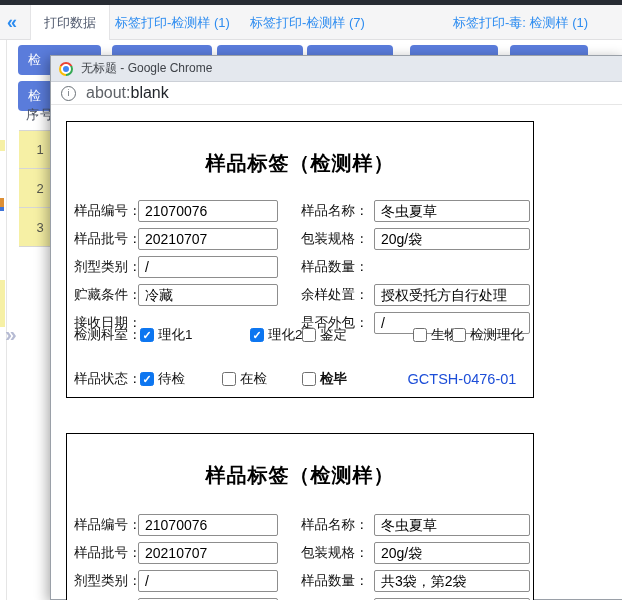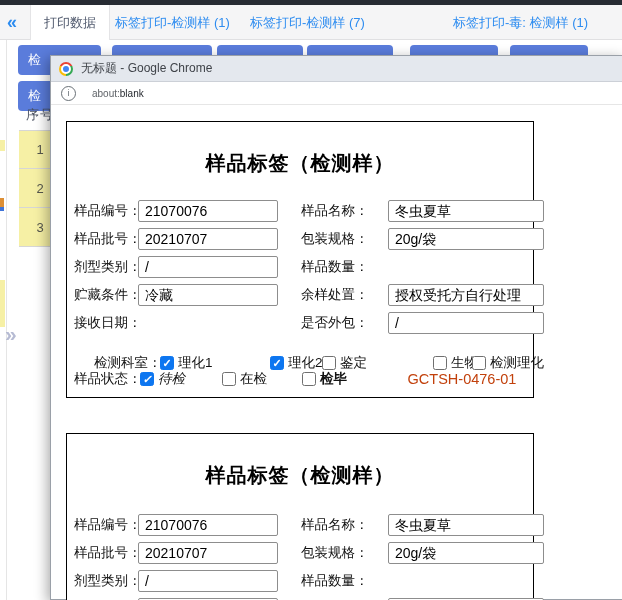--- a/index.html
+++ b/index.html
@@ -33,40 +33,40 @@
 
   
   .window{left:50px;top:55px;width:575px;height:545px;background:#fff;border:1px solid #9aa0a8;box-sizing:border-box;box-shadow:-3px 3px 12px rgba(0,0,0,.32);z-index:5;}
   .titlebar{left:0;top:0;width:100%;height:26px;background:#e4e8ee;border-bottom:1px solid #ccd0d7;box-sizing:border-box;display:flex;align-items:center;padding:0 8px;}
   .chrome-logo{width:14px;height:14px;border-radius:50%;background:conic-gradient(from -60deg,#ea4335 0 120deg,#34a853 120deg 240deg,#fbbc05 240deg 360deg);display:flex;align-items:center;justify-content:center;flex:0 0 auto;}
   .chrome-logo i{display:block;width:6px;height:6px;background:#4285f4;border:2px solid #fff;border-radius:50%;}
   .wtitle{margin-left:8px;font-size:12px;color:#3f4349;white-space:nowrap;}
   .addrbar{left:0;top:26px;width:100%;height:23px;background:#fff;border-bottom:1px solid #e6e6e6;box-sizing:border-box;display:flex;align-items:center;padding:0 10px;}
   .info-icon{width:13px;height:13px;border:1px solid #697076;border-radius:50%;display:flex;align-items:center;justify-content:center;font-size:9px;color:#697076;flex:0 0 auto;}
   .info-icon::after{content:"i";font-style:normal;}
-  .url{margin-left:16px;font-size:10px;white-space:nowrap;text-align:right;}
+  .url{margin-left:10px;font-size:16px;white-space:nowrap;text-align:right;}
   .url .scheme{color:#5f6368;} .url .path{color:#1f2329;}
 
   
   .card{left:15px;width:468px;border:1.5px solid #000;background:#fff;box-sizing:border-box;}
   .card1{top:65px;height:277px;}
   .card2{top:377px;height:240px;}
   .card-title{position:absolute;left:0;top:28px;width:100%;text-align:center;font-size:20px;font-weight:bold;color:#000;letter-spacing:1px;}
   .row{position:absolute;left:0;width:100%;height:22px;}
   .flabel{position:absolute;font-size:13.5px;color:#111;line-height:22px;white-space:nowrap;}
   .l1{left:7px;} .l2{left:234px;}
   .finput{position:absolute;height:22px;border:1px solid #8d8d8d;border-radius:2px;background:#fff;box-sizing:border-box;font-size:14px;line-height:20px;padding:0 6px;color:#000;white-space:nowrap;overflow:hidden;}
-  .i1{left:71px;width:140px;} .i2{left:307px;width:156px;margin-left:14px;}
+  .i1{left:71px;width:140px;} .i2{left:307px;width:156px;}
   .cbrow{height:18px;}
   .cbg{position:absolute;display:flex;align-items:center;height:18px;}
   .cb{width:14px;height:14px;box-sizing:border-box;border:1px solid #6f6f6f;border-radius:2.5px;background:#fff;display:inline-flex;align-items:center;justify-content:center;margin-right:4px;cursor:pointer;}
   .cb.on{background:#0d76f0;border-color:#0d76f0;color:#fff;font-size:11px;font-weight:bold;}
   .cb.on::after{content:"✓";}
   .cbl{font-size:13.5px;color:#111;white-space:nowrap;}
-  .code{position:absolute;left:330px;width:130px;text-align:center;font-size:14.5px;color:#c2410c;line-height:18px;}
+  .code{position:absolute;left:330px;width:130px;text-align:center;font-size:14.5px;color:#1d4ed8;line-height:18px;}
 </style>
 </head>
 <body>
 
 <div class="abs topstrip"></div>
 
 <div class="abs tabbar"></div>
 <div class="abs collapse-btn">«</div>
 <div class="abs tab-active">打印数据</div>
 <div class="abs tab tab2">标签打印-检测样 (1)</div>
@@ -128,21 +128,21 @@
       <span class="flabel l1">贮藏条件：</span>
       <div class="finput i1">冷藏</div>
       <span class="flabel l2">余样处置：</span>
       <div class="finput i2">授权受托方自行处理</div>
     </div>
     <div class="row" style="top:190px;">
       <span class="flabel l1">接收日期：</span>
       <span class="flabel l2">是否外包：</span>
       <div class="finput i2">/</div>
     </div>
-    <div class="row cbrow" style="top:232px;margin-left:20px;">
+    <div class="row cbrow" style="top:204px;">
       <span class="flabel l1" style="line-height:18px;">检测科室：</span>
       <span class="cbg" style="left:73px;">
           <span class="cb on"></span>
           <span class="cbl">理化1</span>
         </span>
       <span class="cbg" style="left:155px;padding-left:28px;">
           <span class="cb on"></span>
           <span class="cbl">理化2</span>
         </span>
       <span class="cbg" style="left:235px;">
@@ -153,21 +153,21 @@
           <span class="cb"></span>
           <span class="cbl">生物</span>
         </span>
       <span class="cbg" style="left:385px;">
           <span class="cb"></span>
           <span class="cbl">检测理化</span>
         </span>
     </div>
     <div class="row cbrow" style="top:248px;">
       <span class="flabel l1" style="line-height:18px;">样品状态：</span>
-      <span class="cbg" style="left:73px;font-style:italic;">
+      <span class="cbg" style="left:73px;">
           <span class="cb on"></span>
           <span class="cbl">待检</span>
         </span>
       <span class="cbg" style="left:155px;">
           <span class="cb"></span>
           <span class="cbl">在检</span>
         </span>
       <span class="cbg" style="left:235px;font-weight:bold;">
           <span class="cb"></span>
           <span class="cbl">检毕</span>
@@ -187,19 +187,20 @@
     <div class="row" style="top:108px;">
       <span class="flabel l1">样品批号：</span>
       <div class="finput i1">20210707</div>
       <span class="flabel l2">包装规格：</span>
       <div class="finput i2">20g/袋</div>
     </div>
     <div class="row" style="top:136px;">
       <span class="flabel l1">剂型类别：</span>
       <div class="finput i1">/</div>
       <span class="flabel l2">样品数量：</span>
+      <div class="finput i2">共3袋，第2袋</div>
     </div>
     <div class="row" style="top:164px;">
       <div class="finput i1"></div>
       <div class="finput i2"></div>
     </div>
   </div>
 </div>
 
 </body></html>

